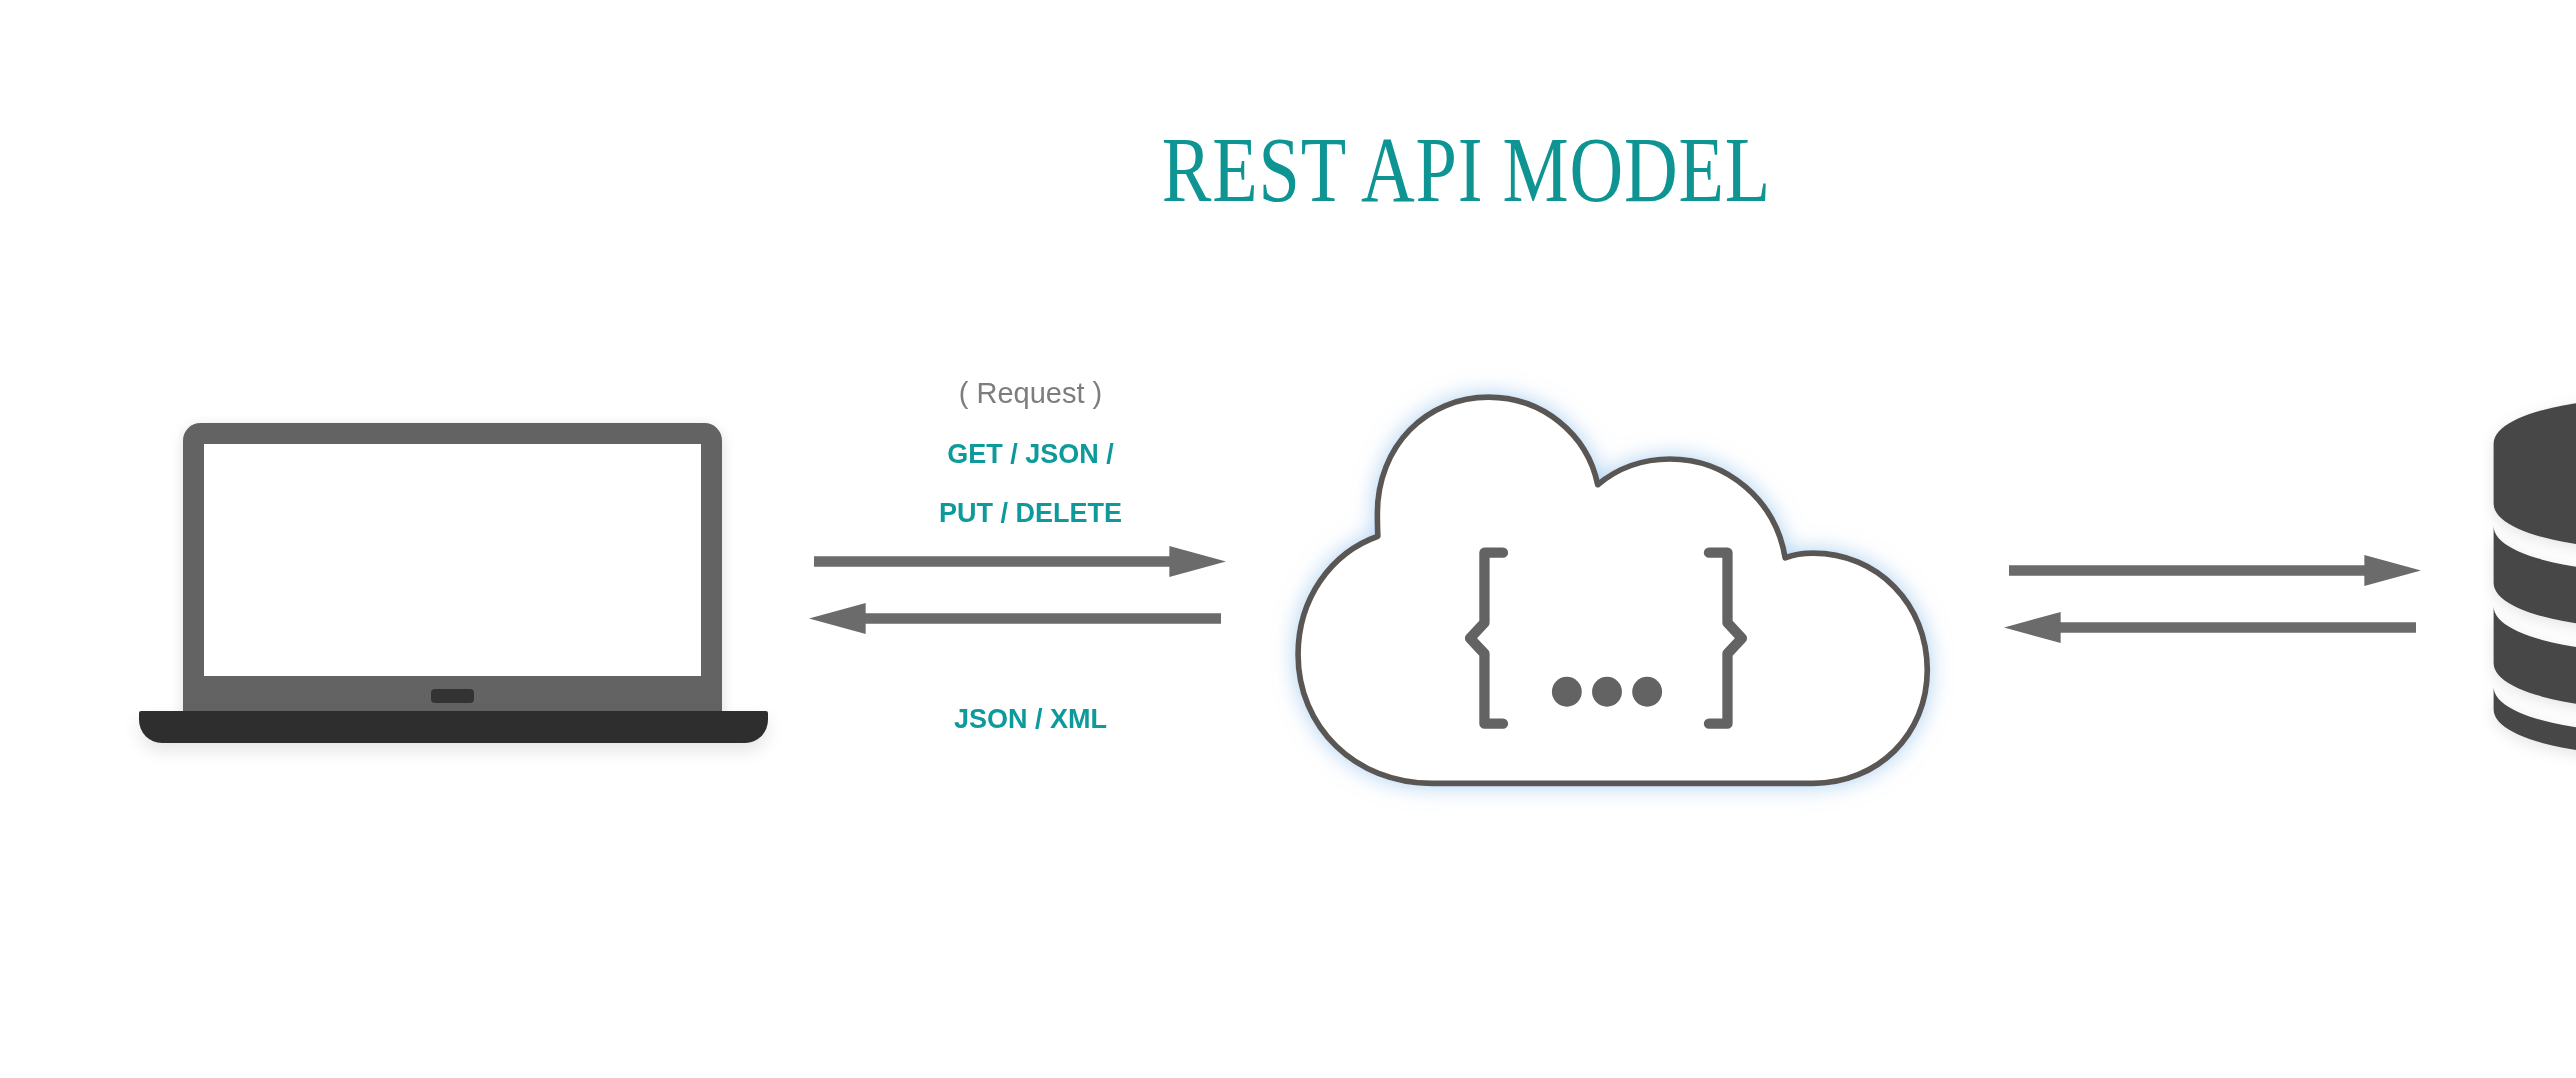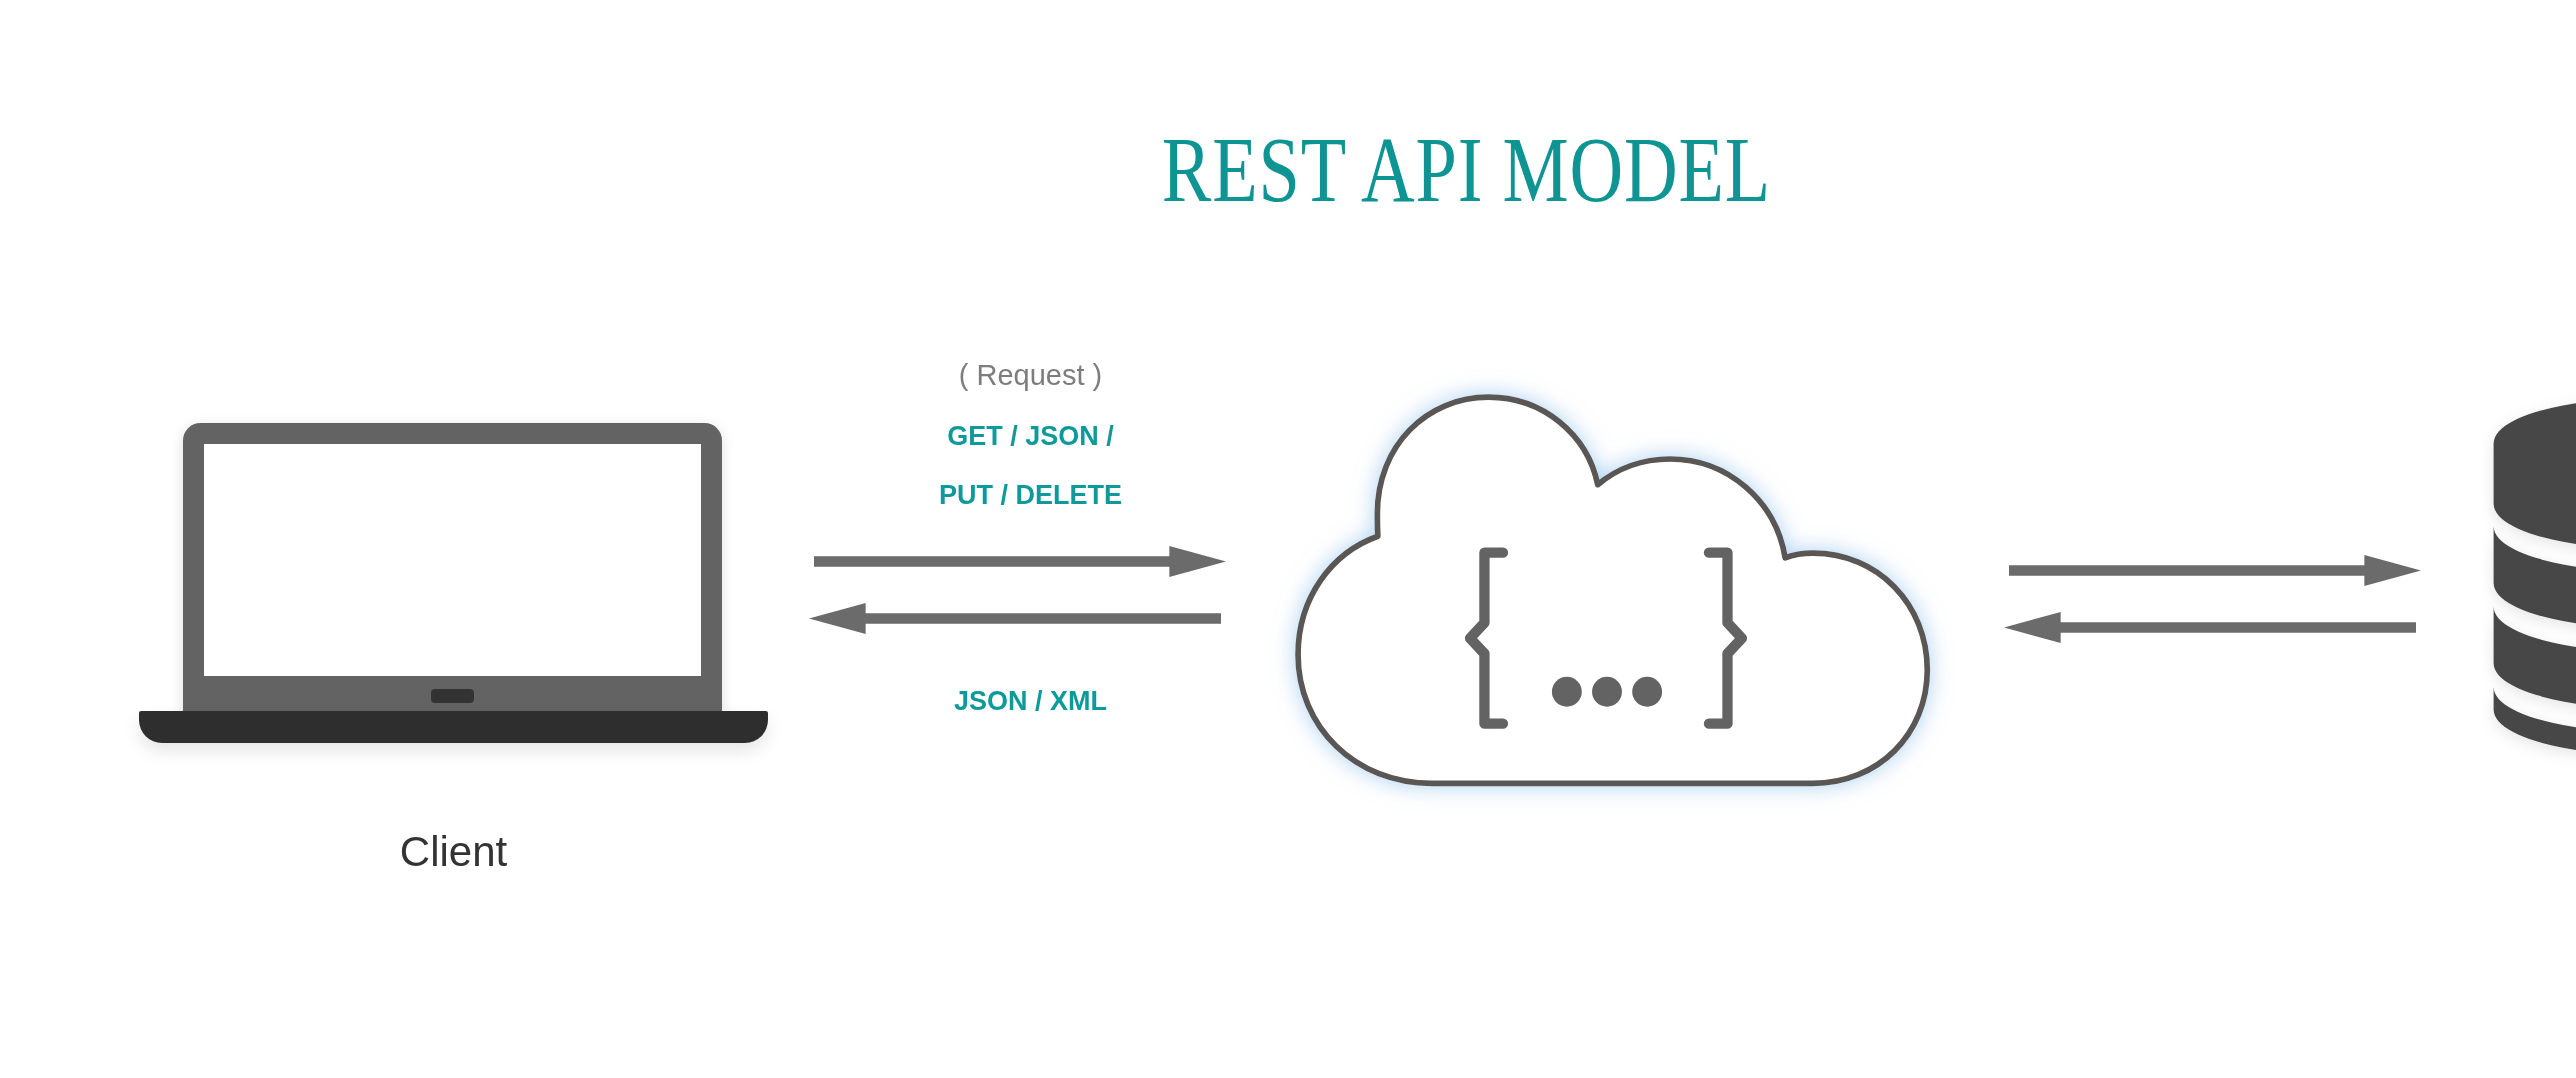--- a/index.html
+++ b/index.html
@@ -90,20 +90,21 @@
     top: 361px;
     width: 453px;
     height: 443px;
   }
   .link-text {
     position: absolute;
     width: 100%;
     text-align: center;
     white-space: nowrap;
     line-height: 1;
+    margin-top: 18px;
   }
   .lbl-paren {
     color: #7d7d7d;
     font-size: 29px;
     font-weight: 400;
   }
   .lbl-verb {
     color: #0e9a9a;
     font-size: 27px;
     font-weight: 700;
@@ -277,19 +278,18 @@
         <path d="M 20 428 L 20 538 C 20 592, 166 628, 340 628
                  C 514 628, 660 592, 660 538 L 660 428
                  C 660 482, 514 518, 340 518 C 166 518, 20 482, 20 428 Z"></path>
         <path d="M 20 584 L 20 628 C 20 682, 166 718, 340 718
                  C 514 718, 660 682, 660 628 L 660 584
                  C 660 638, 514 674, 340 674 C 166 674, 20 638, 20 584 Z"></path>
       </g>
     </svg>
   </div>
 
-  <div class="caption" id="cap-client">Client</div>
 
 
   <div class="caption" id="cap-db">Database</div>
 
 </div>
 
 
 </body></html>

